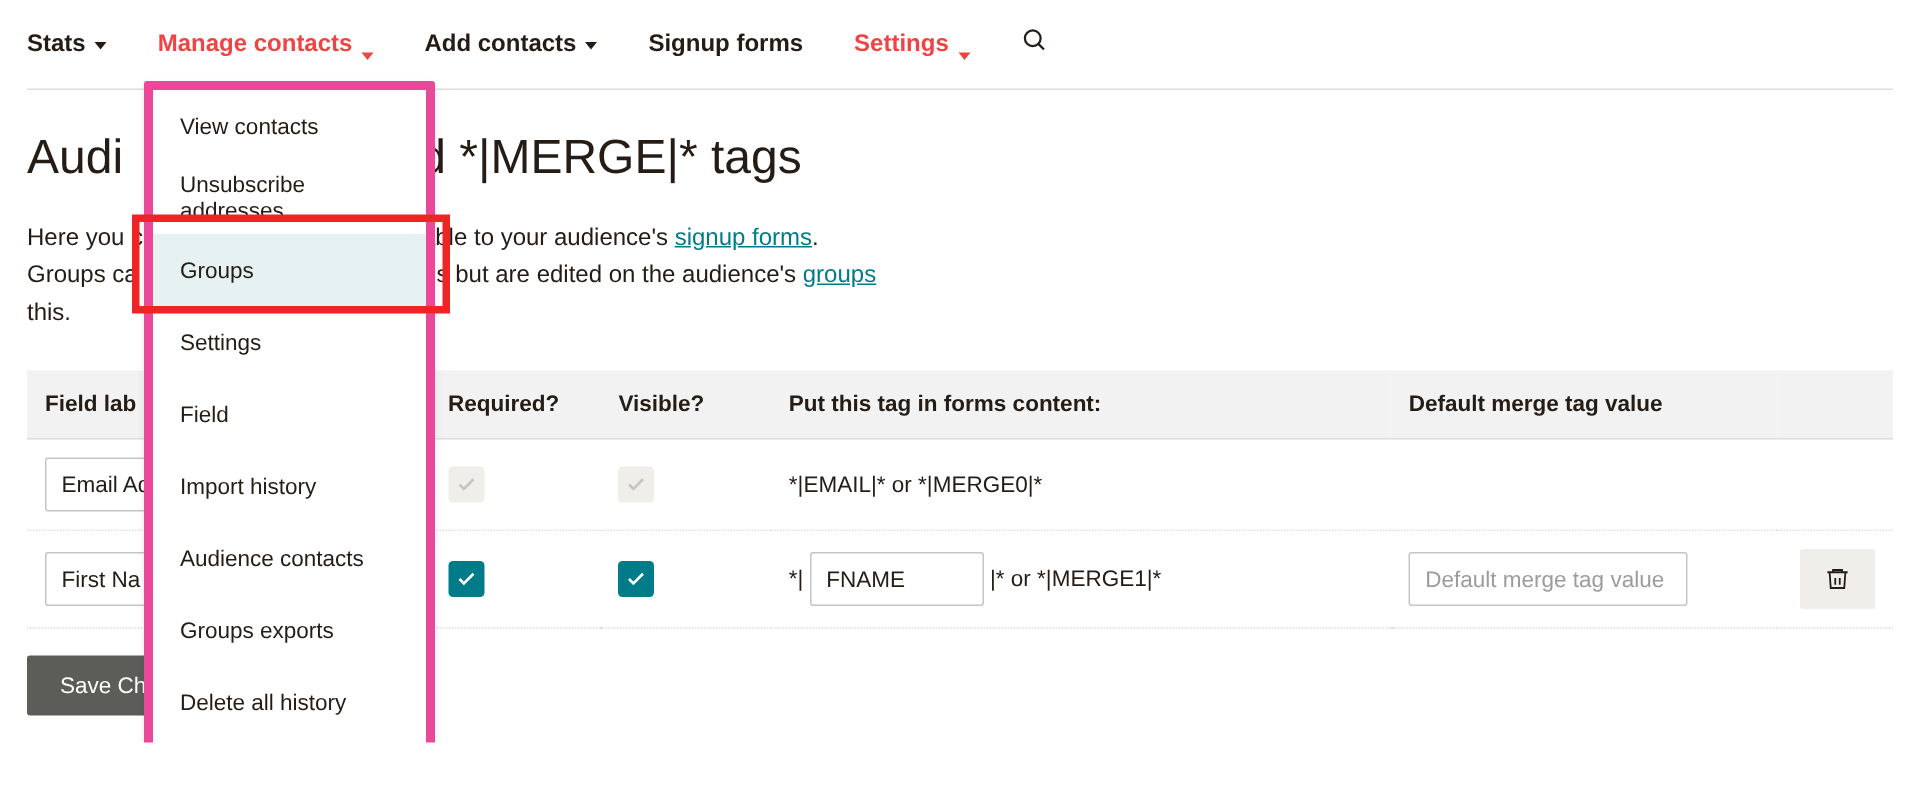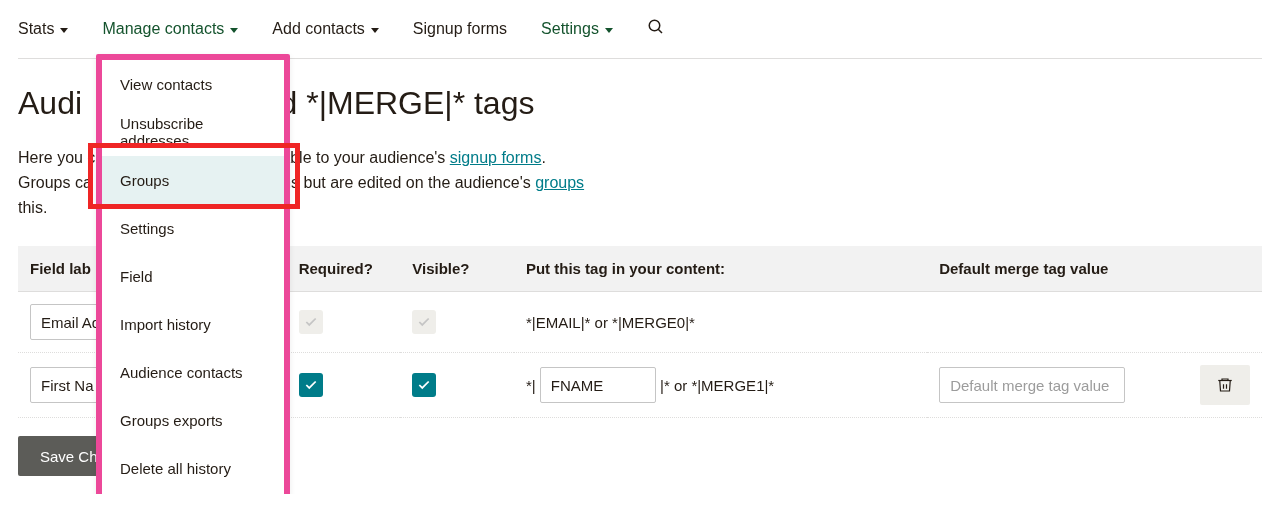--- a/index.html
+++ b/index.html
@@ -18,26 +18,26 @@
       align-items: center;
       gap: 34px;
       border-bottom: 1px solid #dedddc;
       padding-bottom: 18px;
       margin-bottom: 26px;
     }
     .nav-item {
       display: flex;
       align-items: center;
       gap: 6px;
-      font-weight: 400;
+      font-weight: 700;
       font-size: 16px;
       color: #241c15;
       cursor: pointer;
     }
-    .nav-item.active { color: #14532d; }
+    .nav-item.active { color: #ef4444; align-items: flex-end; }
     .caret {
       display: inline-block;
       width: 0; height: 0;
       border-left: 4px solid transparent;
       border-right: 4px solid transparent;
       border-top: 5px solid currentColor;
       position: relative; top: 1px;
     }
     .search-icon svg { width: 18px; height: 18px; stroke: #241c15; stroke-width: 2; fill: none; }
 
@@ -206,21 +206,21 @@
     <span>Groups ca</span><span style="visibility:hidden">n also appear on these fo</span><span>rms but are edited on the audience's </span><a href="#">groups</a><br>
     <span>this.</span>
   </div>
 
   <table>
     <thead>
       <tr>
         <th class="col-label">Field lab</th>
         <th class="col-req">Required?</th>
         <th class="col-vis">Visible?</th>
-        <th class="col-tag">Put this tag in your content:</th>
+        <th class="col-tag">Put this tag in forms content:</th>
         <th class="col-def">Default merge tag value</th>
         <th class="col-act"></th>
       </tr>
     </thead>
     <tbody>
       <tr>
         <td><input class="input-text input-label" value="Email Ad" style=""></td>
         <td>
           <span class="chk off">
             <svg viewBox="0 0 24 24">

